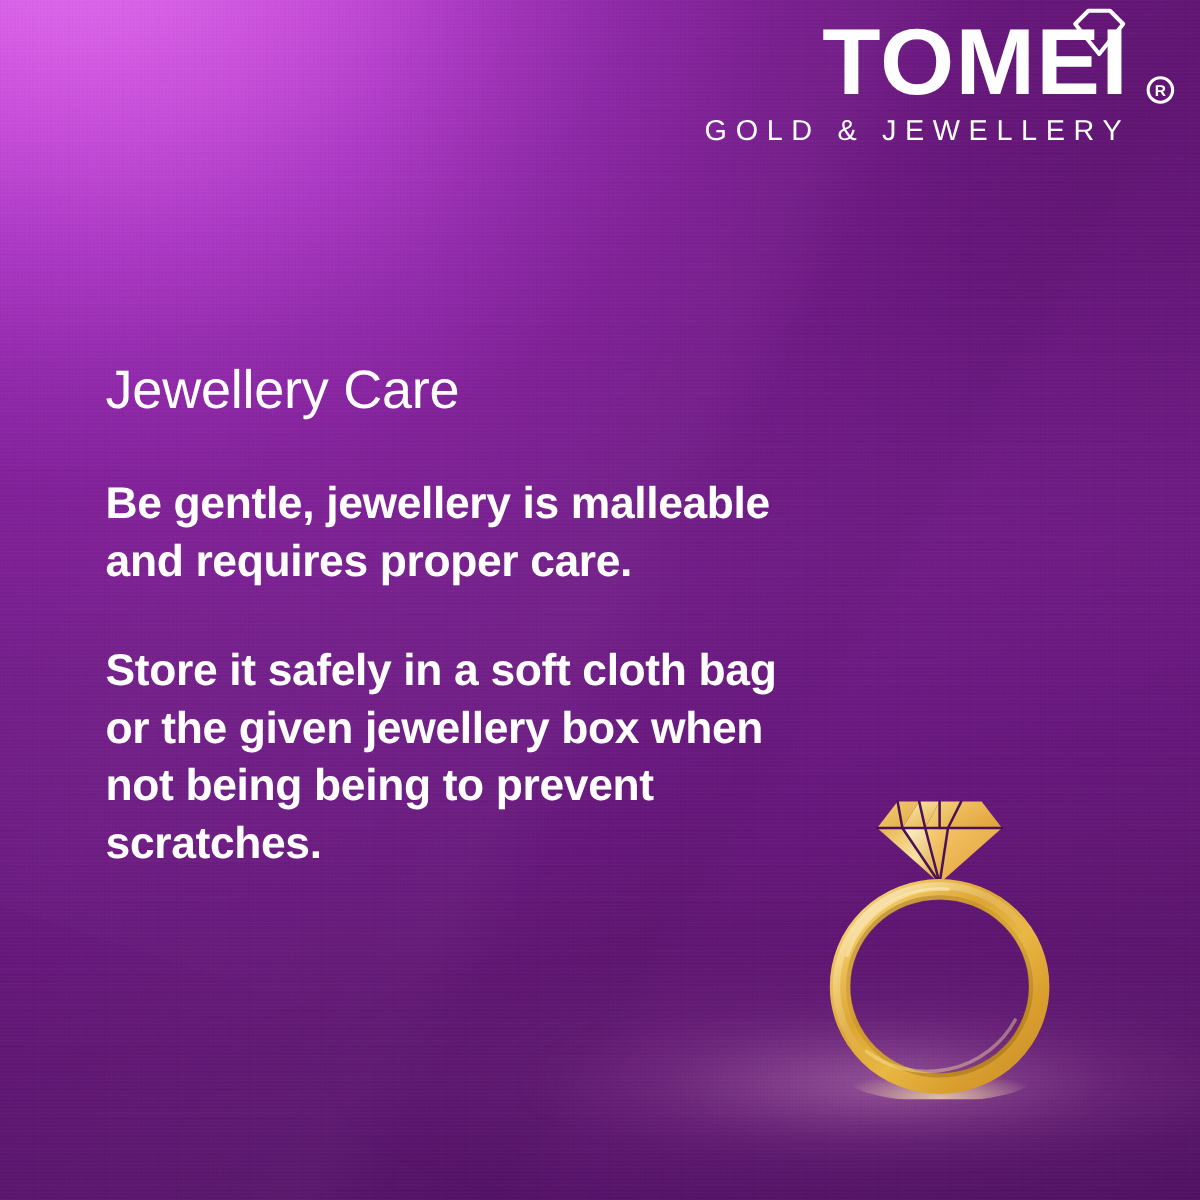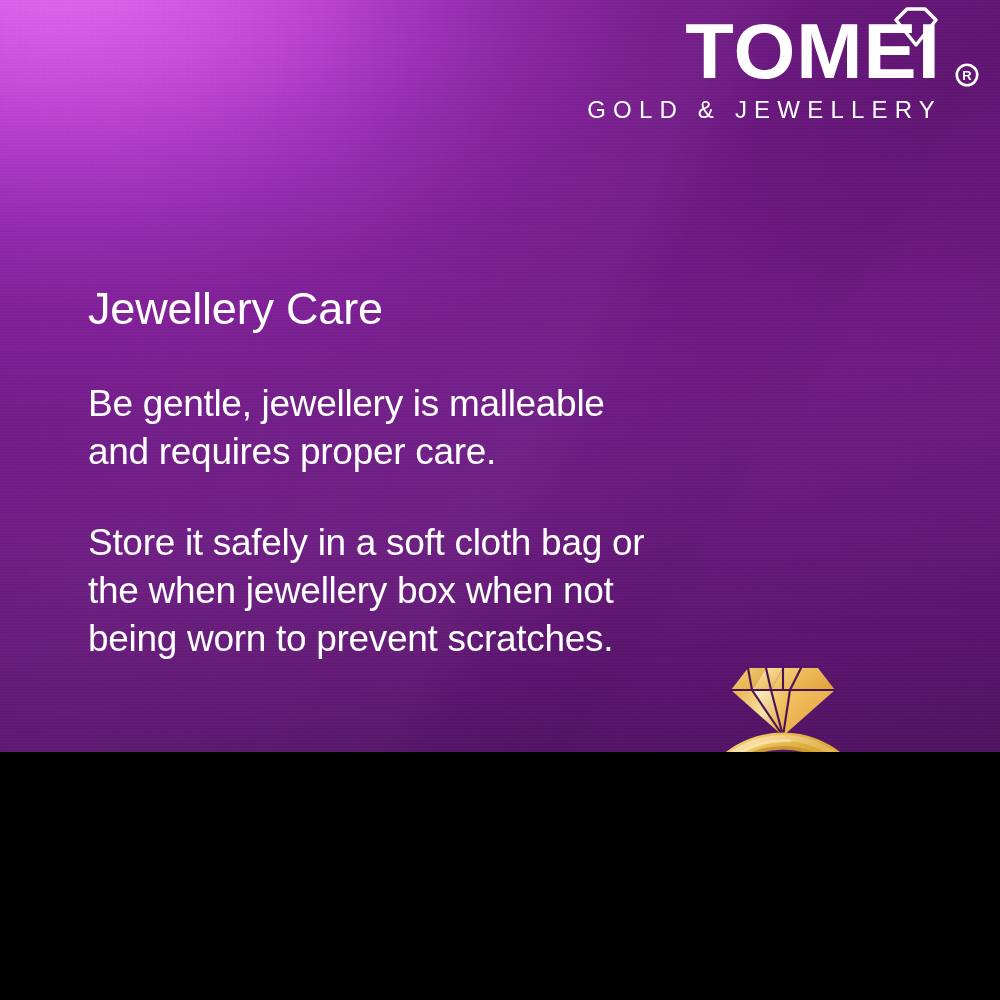--- a/index.html
+++ b/index.html
@@ -8,21 +8,21 @@
     padding: 0;
     background: #000;
   }
   body {
     font-family: "Liberation Sans", sans-serif;
   }
 
   .canvas {
     position: relative;
     width: 1000px;
-    height: 752px;
+    height: 1000px;
     overflow: hidden;
     background: #b91c1c;
   }
 
   
   .bg-base {
     position: absolute;
     inset: 0;
     background:
       radial-gradient(ellipse 78% 62% at 6% -6%,
@@ -209,35 +209,35 @@
     color: #ffffff;
     padding-right: 38px;
     margin-top: 4px;
     white-space: nowrap;
   }
 
   
   .copy {
     position: absolute;
     left: 88px;
-    top: 284px;
+    top: 300px;
     width: 580px;
   }
   .headline {
     font-family: "Liberation Sans", sans-serif;
     font-weight: 400;
     font-size: 45px;
     line-height: 1.12;
     color: #ffffff;
     margin: 0 0 46px 0;
     letter-spacing: -0.2px;
   }
   .para {
     font-family: "Liberation Sans", sans-serif;
-    font-weight: 400;
+    font-weight: 700;
     font-size: 37px;
     line-height: 1.30;
     color: #ffffff;
     margin: 0;
     letter-spacing: -0.3px;
   }
   .para + .para { margin-top: 42px; }
 
   
   .ring-art {
@@ -290,21 +290,21 @@
 
     <div class="logo-tagline">GOLD &amp; JEWELLERY</div>
   </div>
 
   <div class="copy">
 
     <h1 class="headline">Jewellery Care</h1>
 
     <p class="para">Be gentle, jewellery is malleable and requires proper care.</p>
 
-    <p class="para">Store it safely in a soft cloth bag or the when jewellery box when not being worn to prevent scratches.</p>
+    <p class="para">Store it safely in a soft cloth bag or the given jewellery box when not being being to prevent scratches.</p>
   </div>
 
   <div class="ring-art">
     <svg viewBox="0 0 200 280" xmlns="http://www.w3.org/2000/svg">
       <defs>
 
         <linearGradient id="gLeftWing" x1="0" y1="0" x2="1" y2="0.45">
           <stop offset="0%" stop-color="#e9b34a"></stop>
           <stop offset="42%" stop-color="#f7dd95"></stop>
           <stop offset="100%" stop-color="#d79b34"></stop>

